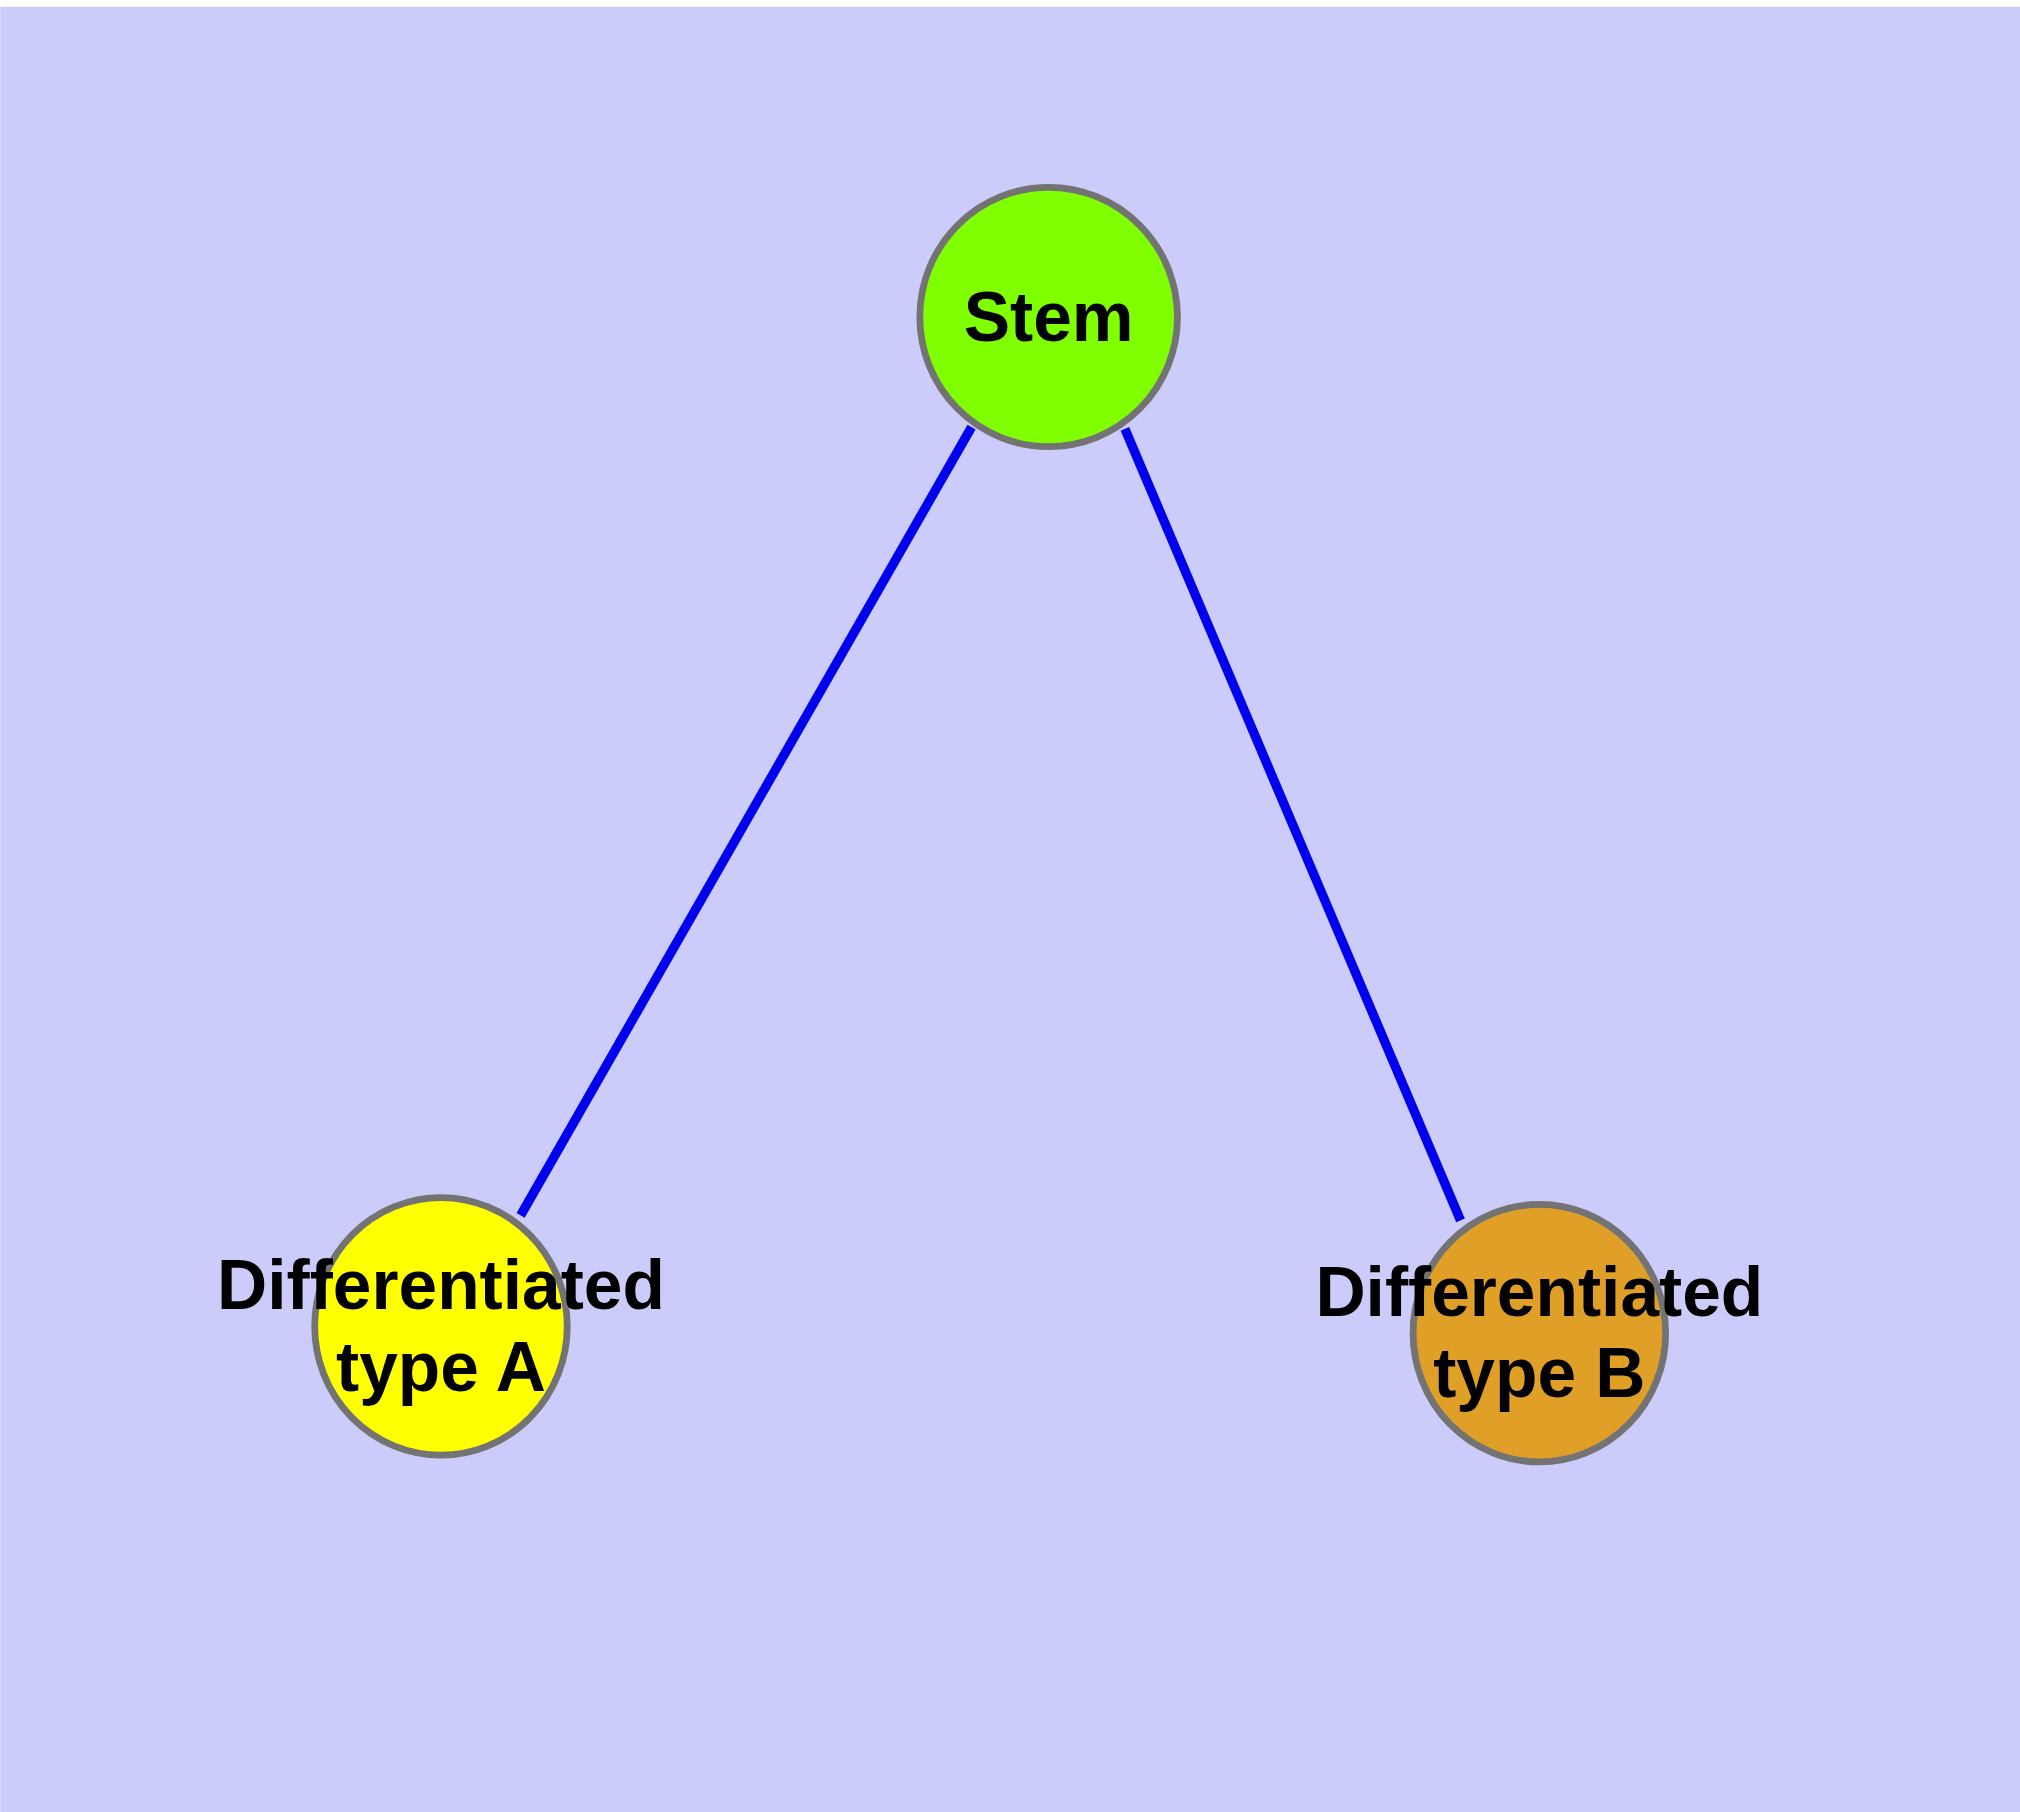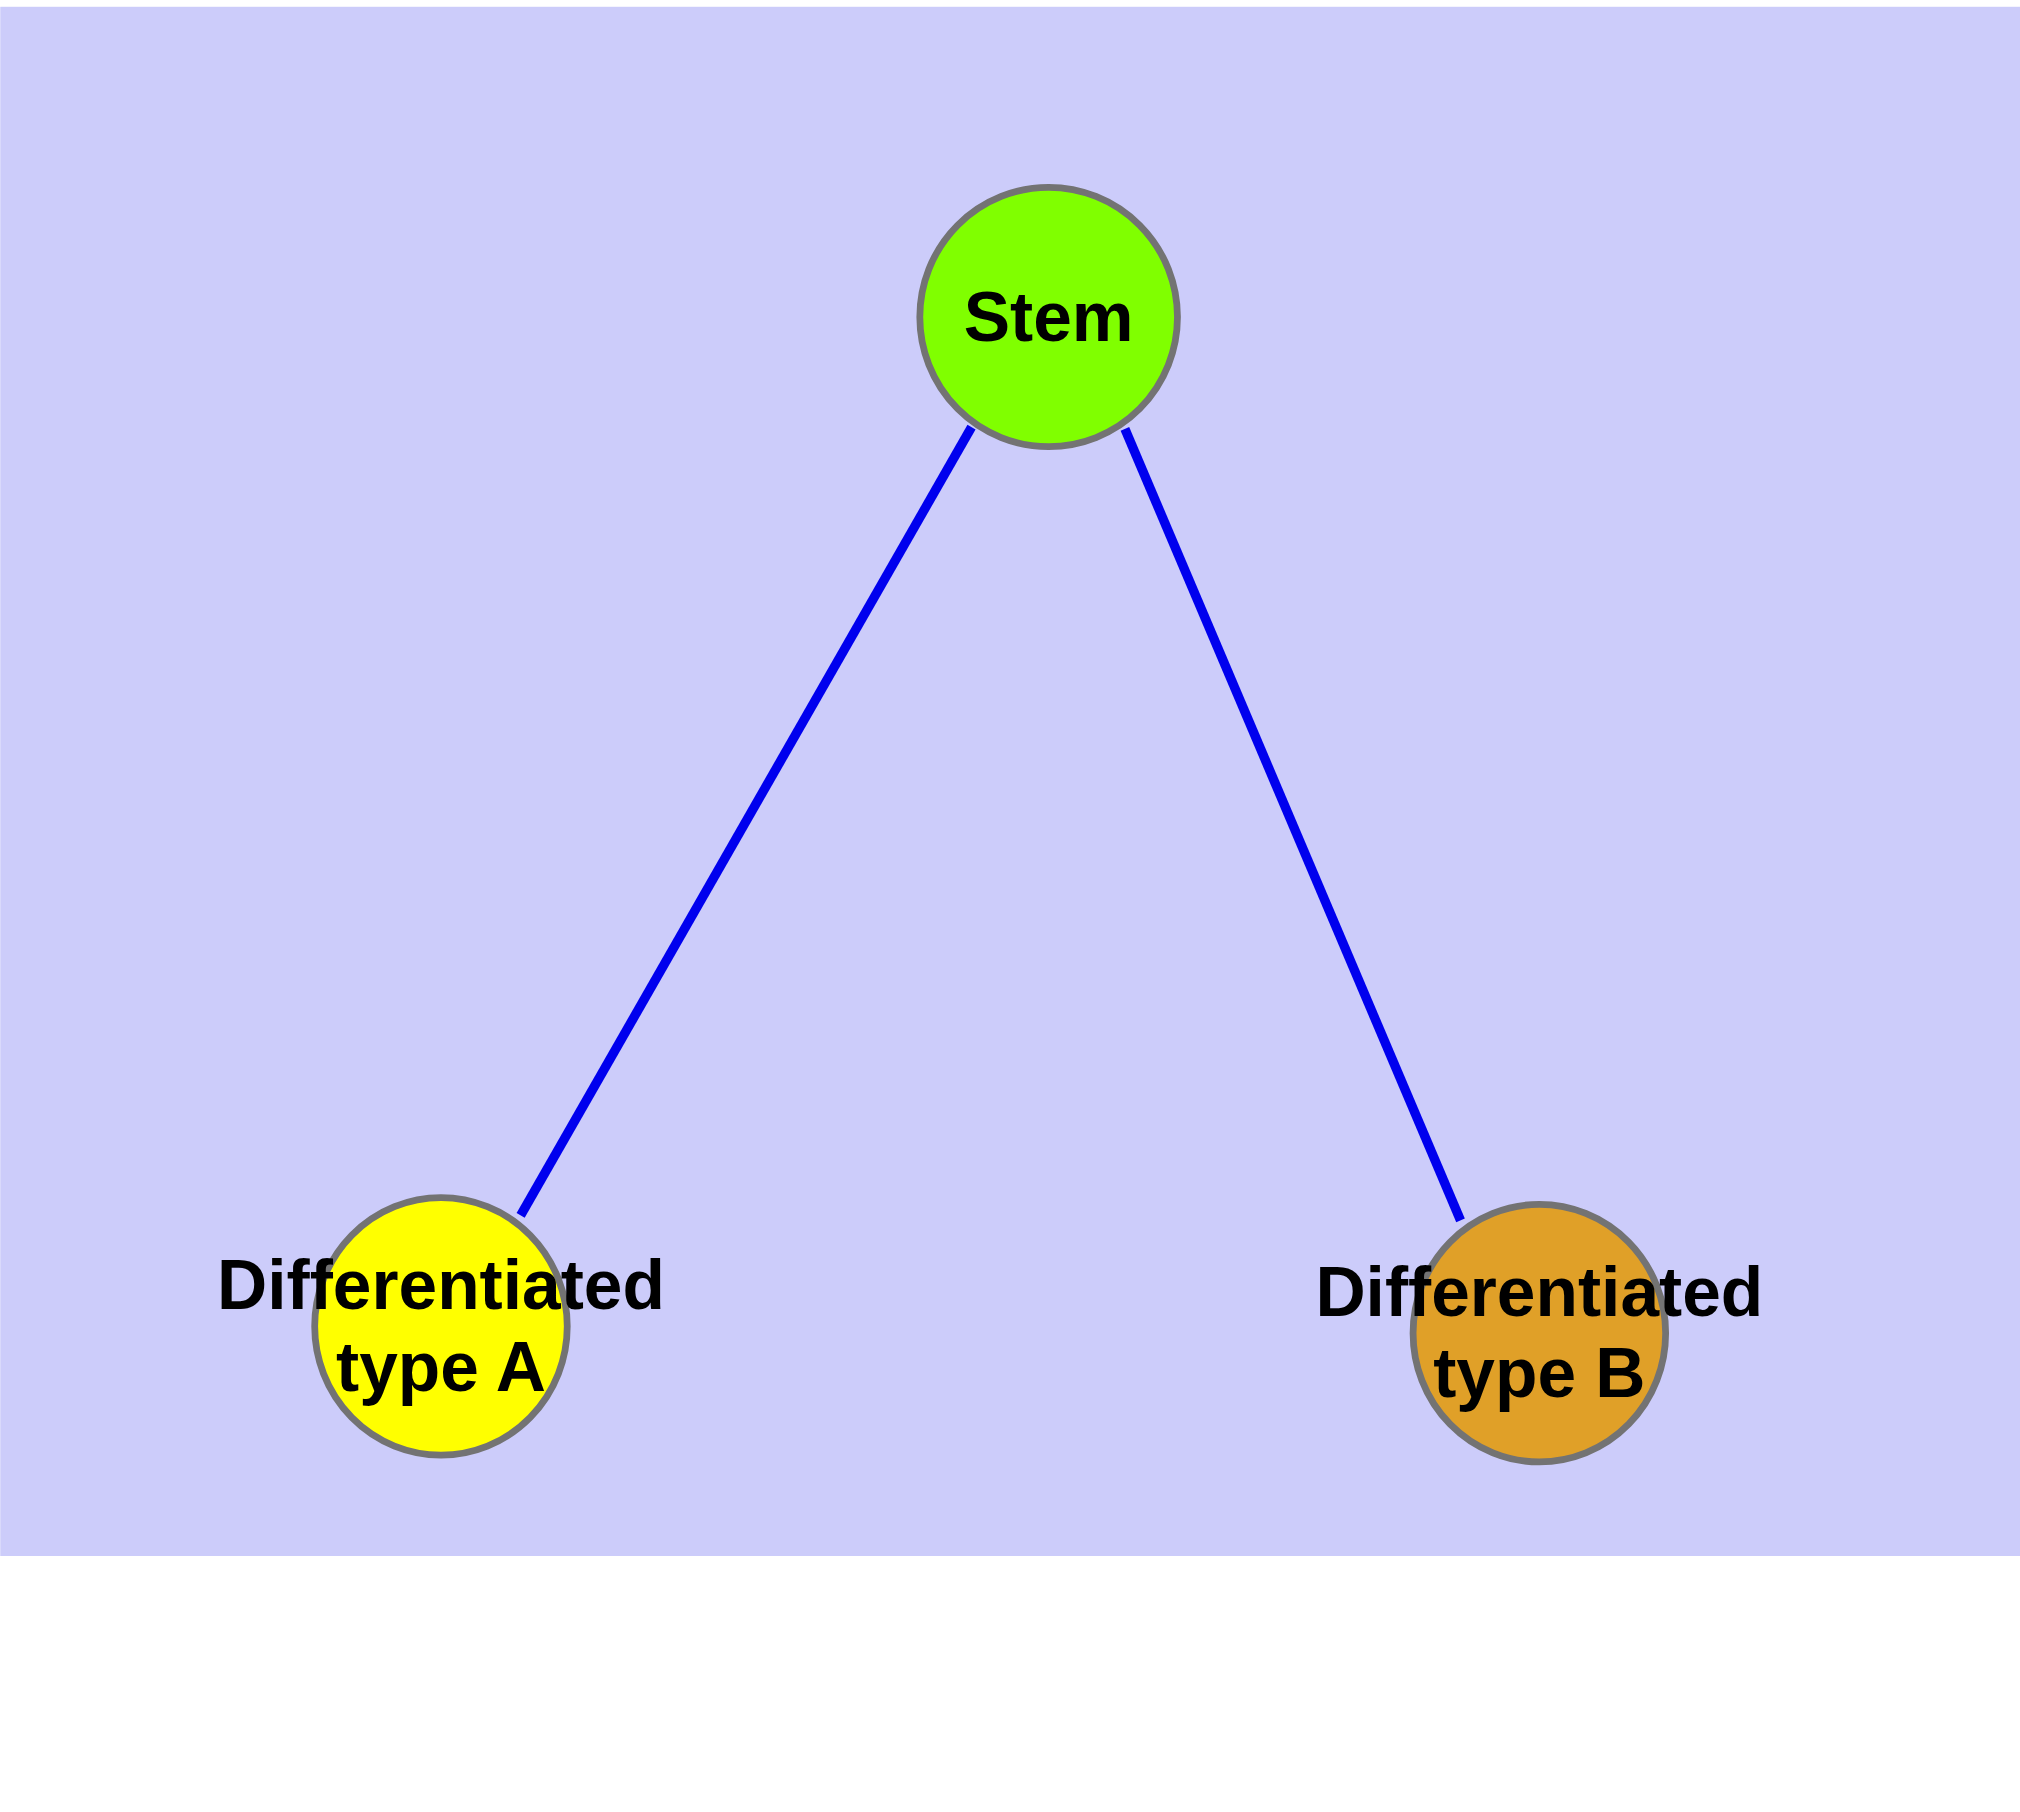--- a/index.html
+++ b/index.html
@@ -4,21 +4,21 @@
 <title>Cell Differentiation Graph</title>
 <style>
   html, body {
     margin: 0;
     padding: 0;
     background: #ffffff;
   }
   #stage {
     position: relative;
     width: 2021px;
-    height: 1556px;
+    height: 1812px;
     background: #ffffff;
     overflow: hidden;
     font-family: "Liberation Sans", sans-serif;
   }
   #graph-canvas {
     position: absolute;
     left: 0;
     top: 0;
     width: 2021px;
     height: 1812px;

